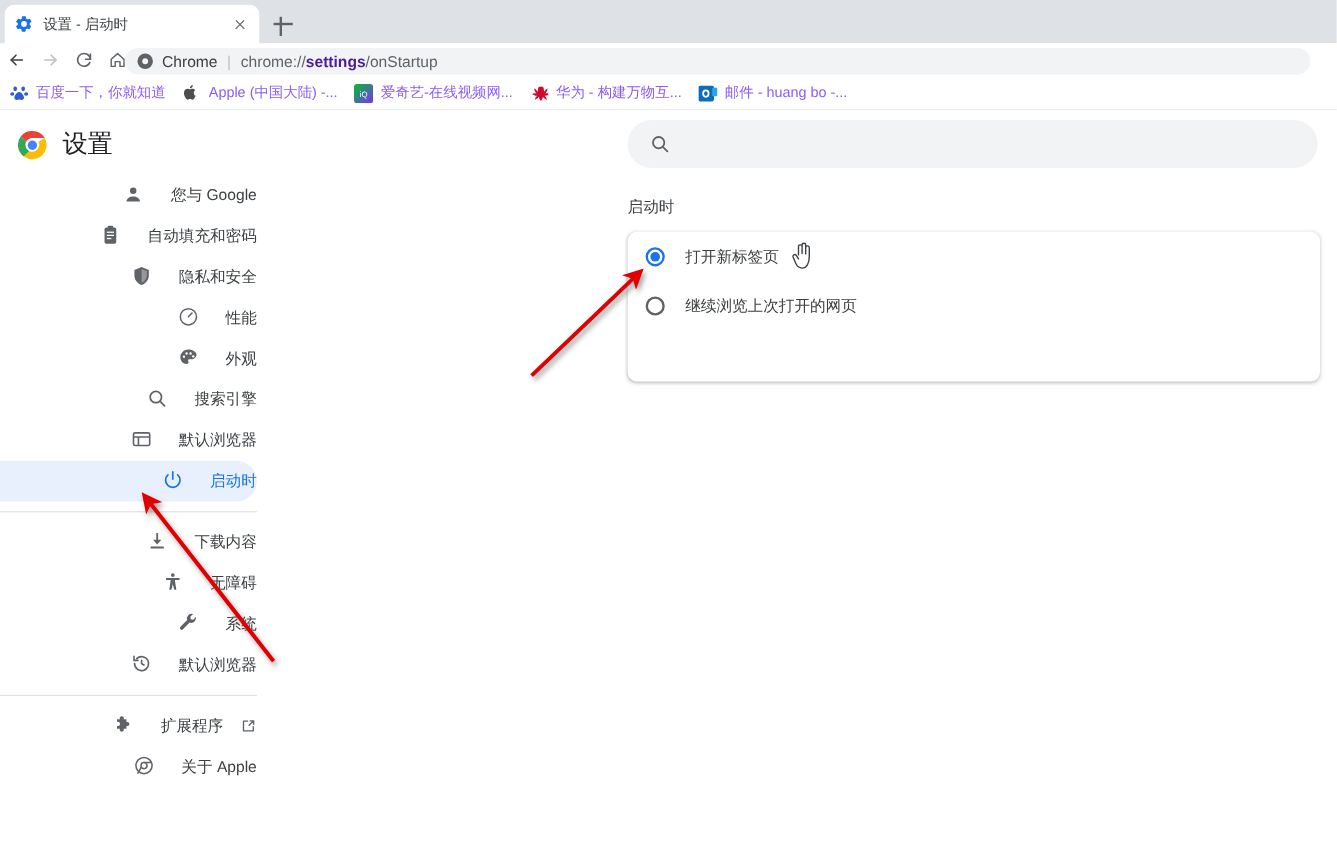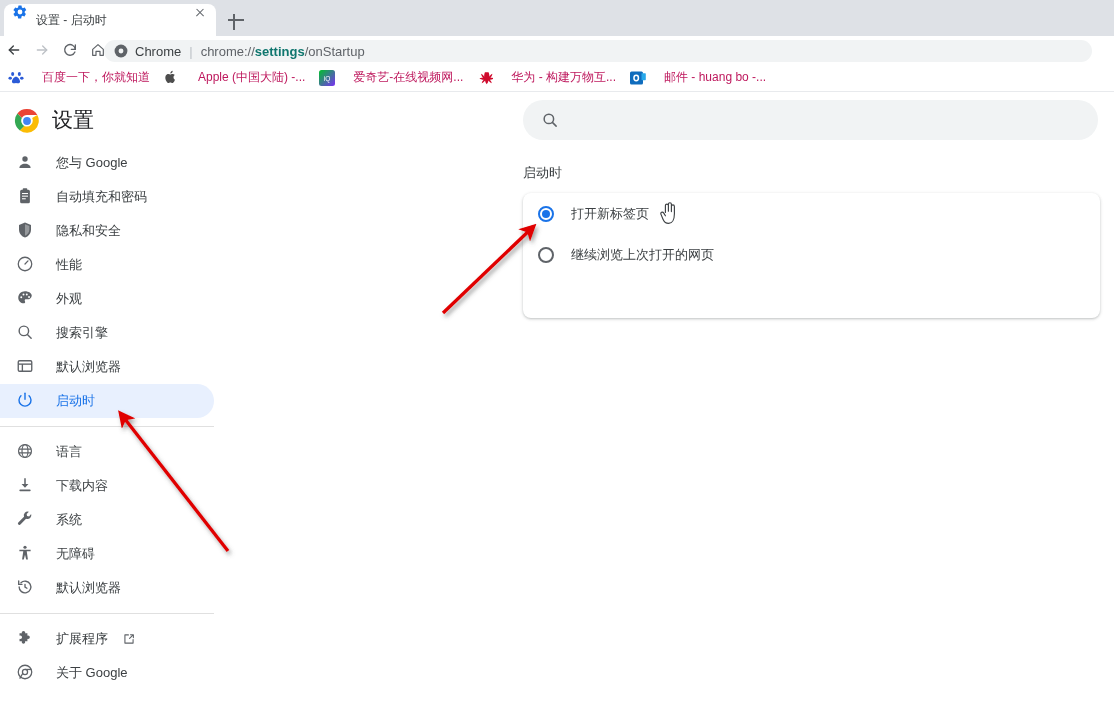--- a/index.html
+++ b/index.html
@@ -11,21 +11,21 @@
   #root { position: relative; width: 1114px; height: 716px; background:#fff; }
 
   
   .tabstrip {
     position: absolute; left:0; top:0; width:1114px; height:36px;
     background:#dee1e6;
   }
   .tab {
     position:absolute; left:4px; top:4px; width:212px; height:32px;
     background:#fff; border-radius:8px 8px 0 0;
-    display:flex; align-items:flex-start; padding:0 8px;
+    display:flex; align-items:center; padding:0 8px;
   }
   .tab-favicon { width:16px; height:16px; flex:0 0 16px; margin-right:8px; position:relative; }
   .tab-title {
     flex:1; font-size:12px; color:#3c4043; white-space:nowrap;
     overflow:hidden; text-overflow:ellipsis; line-height:32px;
   }
   .tab-close {
     width:16px; height:16px; flex:0 0 16px; position:relative;
     color:#5f6368;
   }
@@ -53,42 +53,42 @@
 
   .omnibox {
     position:absolute; left:104px; top:40px; width:988px; height:22px;
     background:#f1f3f4; border-radius:11px; display:flex; align-items:center;
     padding:0 10px; font-size:13px; color:#5f6368;
   }
   .omni-chromeicon { width:14px;height:14px;flex:0 0 14px;margin-right:7px;position:relative;}
   .omni-label { color:#3c4043; font-size:13px; }
   .omni-sep { margin:0 8px; color:#bdc1c6; }
   .omni-url { font-size:13px; color:#5f6368; white-space:nowrap; }
-  .omni-url b { color:#0f766e; font-weight:bold; }
+  .omni-url b { color:#4c1d95; font-weight:bold; }
 
   .bookmarks {
     position:absolute; left:0; top:64px; width:1114px; height:28px;
     background:#fff; display:flex; align-items:center; padding-left:8px;
     border-bottom:1px solid #e8eaed;
   }
   .bm { display:flex; align-items:center; margin-right:14px; max-width:180px; }
   .bm-ico { width:16px; height:16px; flex:0 0 16px; margin-right:6px; position:relative; border-radius:2px;}
-  .bm-label { font-size:12px; color:#be185d; white-space:nowrap; overflow:hidden; text-overflow:ellipsis;margin-left:12px; }
+  .bm-label { font-size:12px; color:#8b5cf6; white-space:nowrap; overflow:hidden; text-overflow:ellipsis; }
 
   
   .page { position:absolute; left:0; top:92px; width:1114px; height:624px; background:#fff; }
 
   .brand { position:absolute; left:14px; top:14px; display:flex; align-items:flex-end; }
   .brand-logo { width:26px;height:26px;flex:0 0 26px; margin-right:12px; position:relative;}
   .brand-title { font-size:21px; color:#202124; }
 
   .sidebar { position:absolute; left:0; top:54px; width:214px; }
   .nav-item {
     position:relative; height:34px; display:flex; align-items:center;
-    padding-left:16px; border-radius:0 17px 17px 0; margin-bottom:0;
+    padding-left:16px; border-radius:0 17px 17px 0; margin-bottom:0;justify-content:flex-end;
   }
   .nav-item.selected { background:#e8f0fe; }
   .nav-ico { width:20px; height:20px; flex:0 0 20px; margin-right:20px; position:relative; color:#5f6368; }
   .nav-item.selected .nav-ico { color:#1a73e8; }
   .nav-label { font-size:13px; color:#3c4043; white-space:nowrap; }
   .nav-item.selected .nav-label { color:#1a73e8; }
   .nav-ext { width:14px; height:14px; margin-left:14px; color:#5f6368; }
   .nav-divider { height:1px; background:#e0e0e0; margin:8px 0; width:214px; }
 
   .search {
@@ -340,58 +340,48 @@
           <svg width="18" height="18" viewBox="0 0 24 24" fill="none" stroke="currentColor" stroke-width="1.9" stroke-linecap="round">
               <path d="M12 3v8"></path>
               <path d="M6.6 6.3a8 8 0 1 0 10.8 0"></path>
             </svg>
         </span>
         <span class="nav-label">启动时</span>
       </div>
 
       <div class="nav-divider"></div>
 
-      <div class="nav-item">
-        <span class="nav-ico">
-          <svg width="18" height="18" viewBox="0 0 24 24" fill="none" stroke="currentColor" stroke-width="1.6">
-              <circle cx="12" cy="12" r="8.6"></circle>
-              <ellipse cx="12" cy="12" rx="4" ry="8.6"></ellipse>
-              <path d="M3.6 9.4h16.8M3.6 14.6h16.8"></path>
-            </svg>
-        </span>
-        <span class="nav-label">语言</span>
-      </div>
 
       <div class="nav-item">
         <span class="nav-ico">
           <svg width="18" height="18" viewBox="0 0 24 24" fill="currentColor">
               <path d="M11 3h2v7.5h3.6L12 15.8 7.4 10.5H11z"></path>
               <rect x="4.5" y="18" width="15" height="2.2" rx="1"></rect>
             </svg>
         </span>
         <span class="nav-label">下载内容</span>
       </div>
 
       <div class="nav-item">
         <span class="nav-ico">
           <svg width="18" height="18" viewBox="0 0 24 24" fill="currentColor">
-              <path d="M20.2 5.2a5.2 5.2 0 0 1-6.8 6.5L6.2 19a2 2 0 1 1-2.8-2.8l7.3-7.2a5.2 5.2 0 0 1 6.5-6.8l-3 3 .5 2.8 2.8.5z"></path>
-            </svg>
-        </span>
-        <span class="nav-label">系统</span>
-      </div>
-
-      <div class="nav-item">
-        <span class="nav-ico">
-          <svg width="18" height="18" viewBox="0 0 24 24" fill="currentColor">
               <circle cx="12" cy="4.3" r="2.1"></circle>
               <path d="M4.5 7.6h15v2.1h-5.2l1.6 11h-2.3L12 14.4l-1.6 6.3H8.1l1.6-11H4.5z"></path>
             </svg>
         </span>
         <span class="nav-label">无障碍</span>
+      </div>
+
+      <div class="nav-item">
+        <span class="nav-ico">
+          <svg width="18" height="18" viewBox="0 0 24 24" fill="currentColor">
+              <path d="M20.2 5.2a5.2 5.2 0 0 1-6.8 6.5L6.2 19a2 2 0 1 1-2.8-2.8l7.3-7.2a5.2 5.2 0 0 1 6.5-6.8l-3 3 .5 2.8 2.8.5z"></path>
+            </svg>
+        </span>
+        <span class="nav-label">系统</span>
       </div>
 
       <div class="nav-item">
         <span class="nav-ico">
           <svg width="18" height="18" viewBox="0 0 24 24" fill="none" stroke="currentColor" stroke-width="1.8" stroke-linecap="round">
               <path d="M4.2 12a7.8 7.8 0 1 0 2.4-5.6"></path>
               <path d="M3.6 4v4.4H8"></path>
               <path d="M12 8.4V12l2.6 1.6"></path>
             </svg>
         </span>
@@ -417,21 +407,21 @@
 
       <div class="nav-item">
         <span class="nav-ico">
           <svg width="18" height="18" viewBox="0 0 24 24" fill="none" stroke="currentColor" stroke-width="1.7">
               <circle cx="12" cy="12" r="9"></circle>
               <circle cx="12" cy="12" r="3.4"></circle>
               <path d="M12 8.6h8.4"></path>
               <path d="M9.1 13.7l-4.2 7.2"></path>
             </svg>
         </span>
-        <span class="nav-label">关于 Google</span>
+        <span class="nav-label">关于 Apple</span>
       </div>
     </div>
 
     <div class="search">
       <span class="search-ico">
         <svg width="18" height="18" viewBox="0 0 24 24" fill="none" stroke="#5f6368" stroke-width="2">
             <circle cx="10.5" cy="10.5" r="6.3"></circle>
             <path d="M15.2 15.2l5 5" stroke-linecap="round"></path>
           </svg>
       </span>

